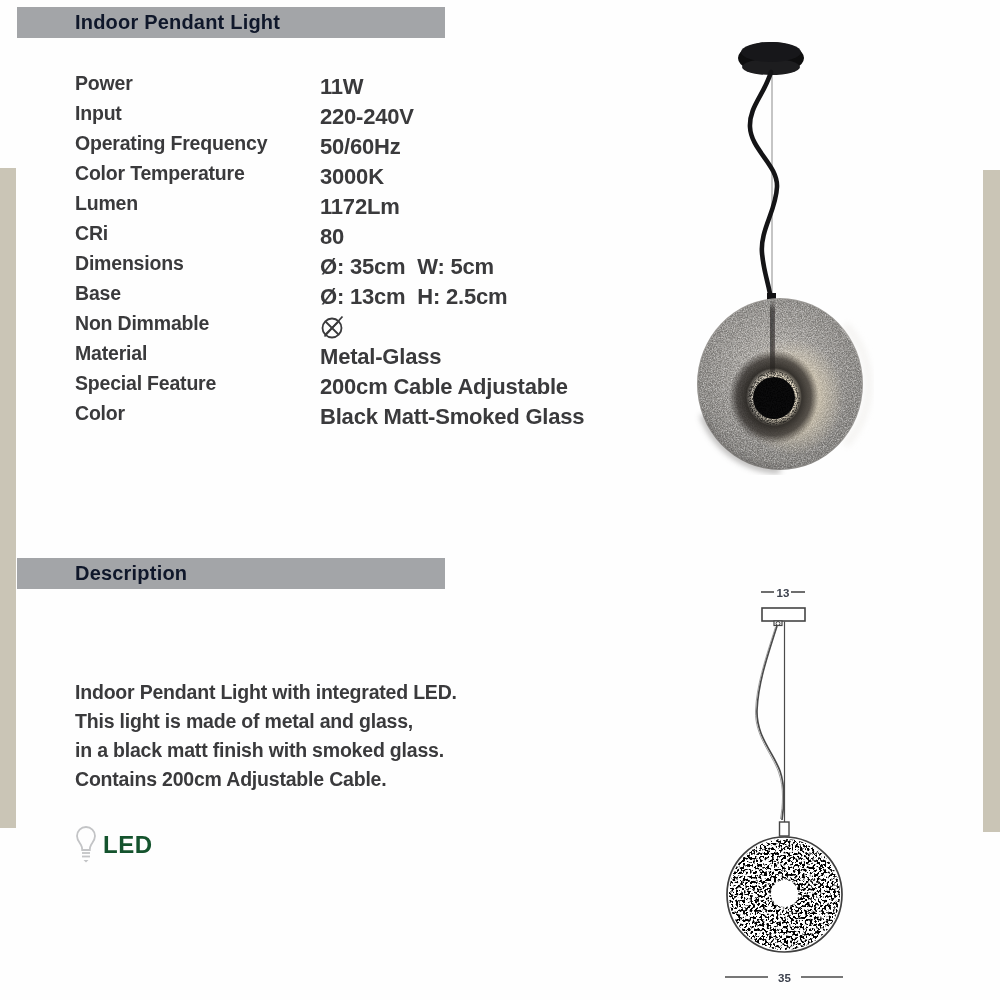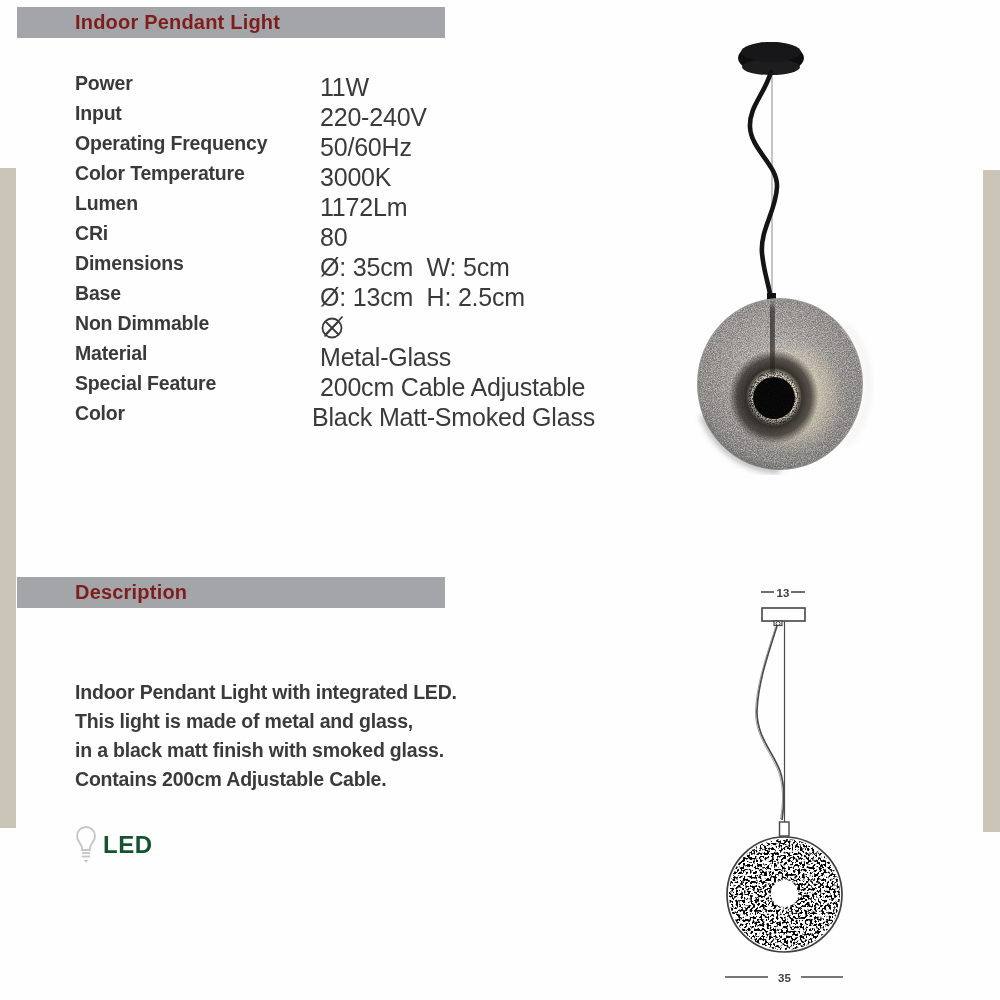--- a/index.html
+++ b/index.html
@@ -16,29 +16,29 @@
   .side-strip.left{left:0;top:168px;width:16px;height:660px;}
   .side-strip.right{left:983px;top:170px;width:17px;height:662px;}
 
   .section-bar{
     position:absolute;left:17px;width:428px;height:31px;
     background:#a3a5a8;
     display:flex;align-items:center;
     box-sizing:border-box;padding-left:58px;
   }
   .section-bar .bar-title{
-    color:#7f1d1d;font-size:20px;font-weight:700;letter-spacing:0.2px;
+    color:#0f172a;font-size:20px;font-weight:700;letter-spacing:0.2px;
   }
   .bar-specs{top:7px;}
-  .bar-desc{top:577px;}
+  .bar-desc{top:558px;}
 
   .spec-table{position:absolute;left:75px;top:72px;width:520px;}
   .spec-row{display:flex;height:30px;}
   .spec-label{width:245px;font-size:19.5px;font-weight:700;letter-spacing:-0.2px;}
-  .spec-value{font-size:25px;font-weight:400;letter-spacing:-0.2px;white-space:pre;display:flex;align-items:center;}
+  .spec-value{font-size:22px;font-weight:700;letter-spacing:-0.2px;white-space:pre;display:flex;align-items:center;}
 
   .desc-body{position:absolute;left:75px;top:650px;width:420px;margin-top:28px;}
   .desc-line{font-size:19.5px;font-weight:700;letter-spacing:-0.2px;line-height:29px;}
 
   .led-badge{position:absolute;left:75px;top:824px;display:flex;align-items:center;}
   .led-text{font-size:24px;font-weight:700;color:#14532d;margin-left:6px;letter-spacing:0.5px;}
 
   .photo-wrap{position:absolute;left:640px;top:25px;width:280px;height:450px;}
   .drawing-wrap{position:absolute;left:660px;top:560px;width:340px;height:440px;text-align:center;}
 

